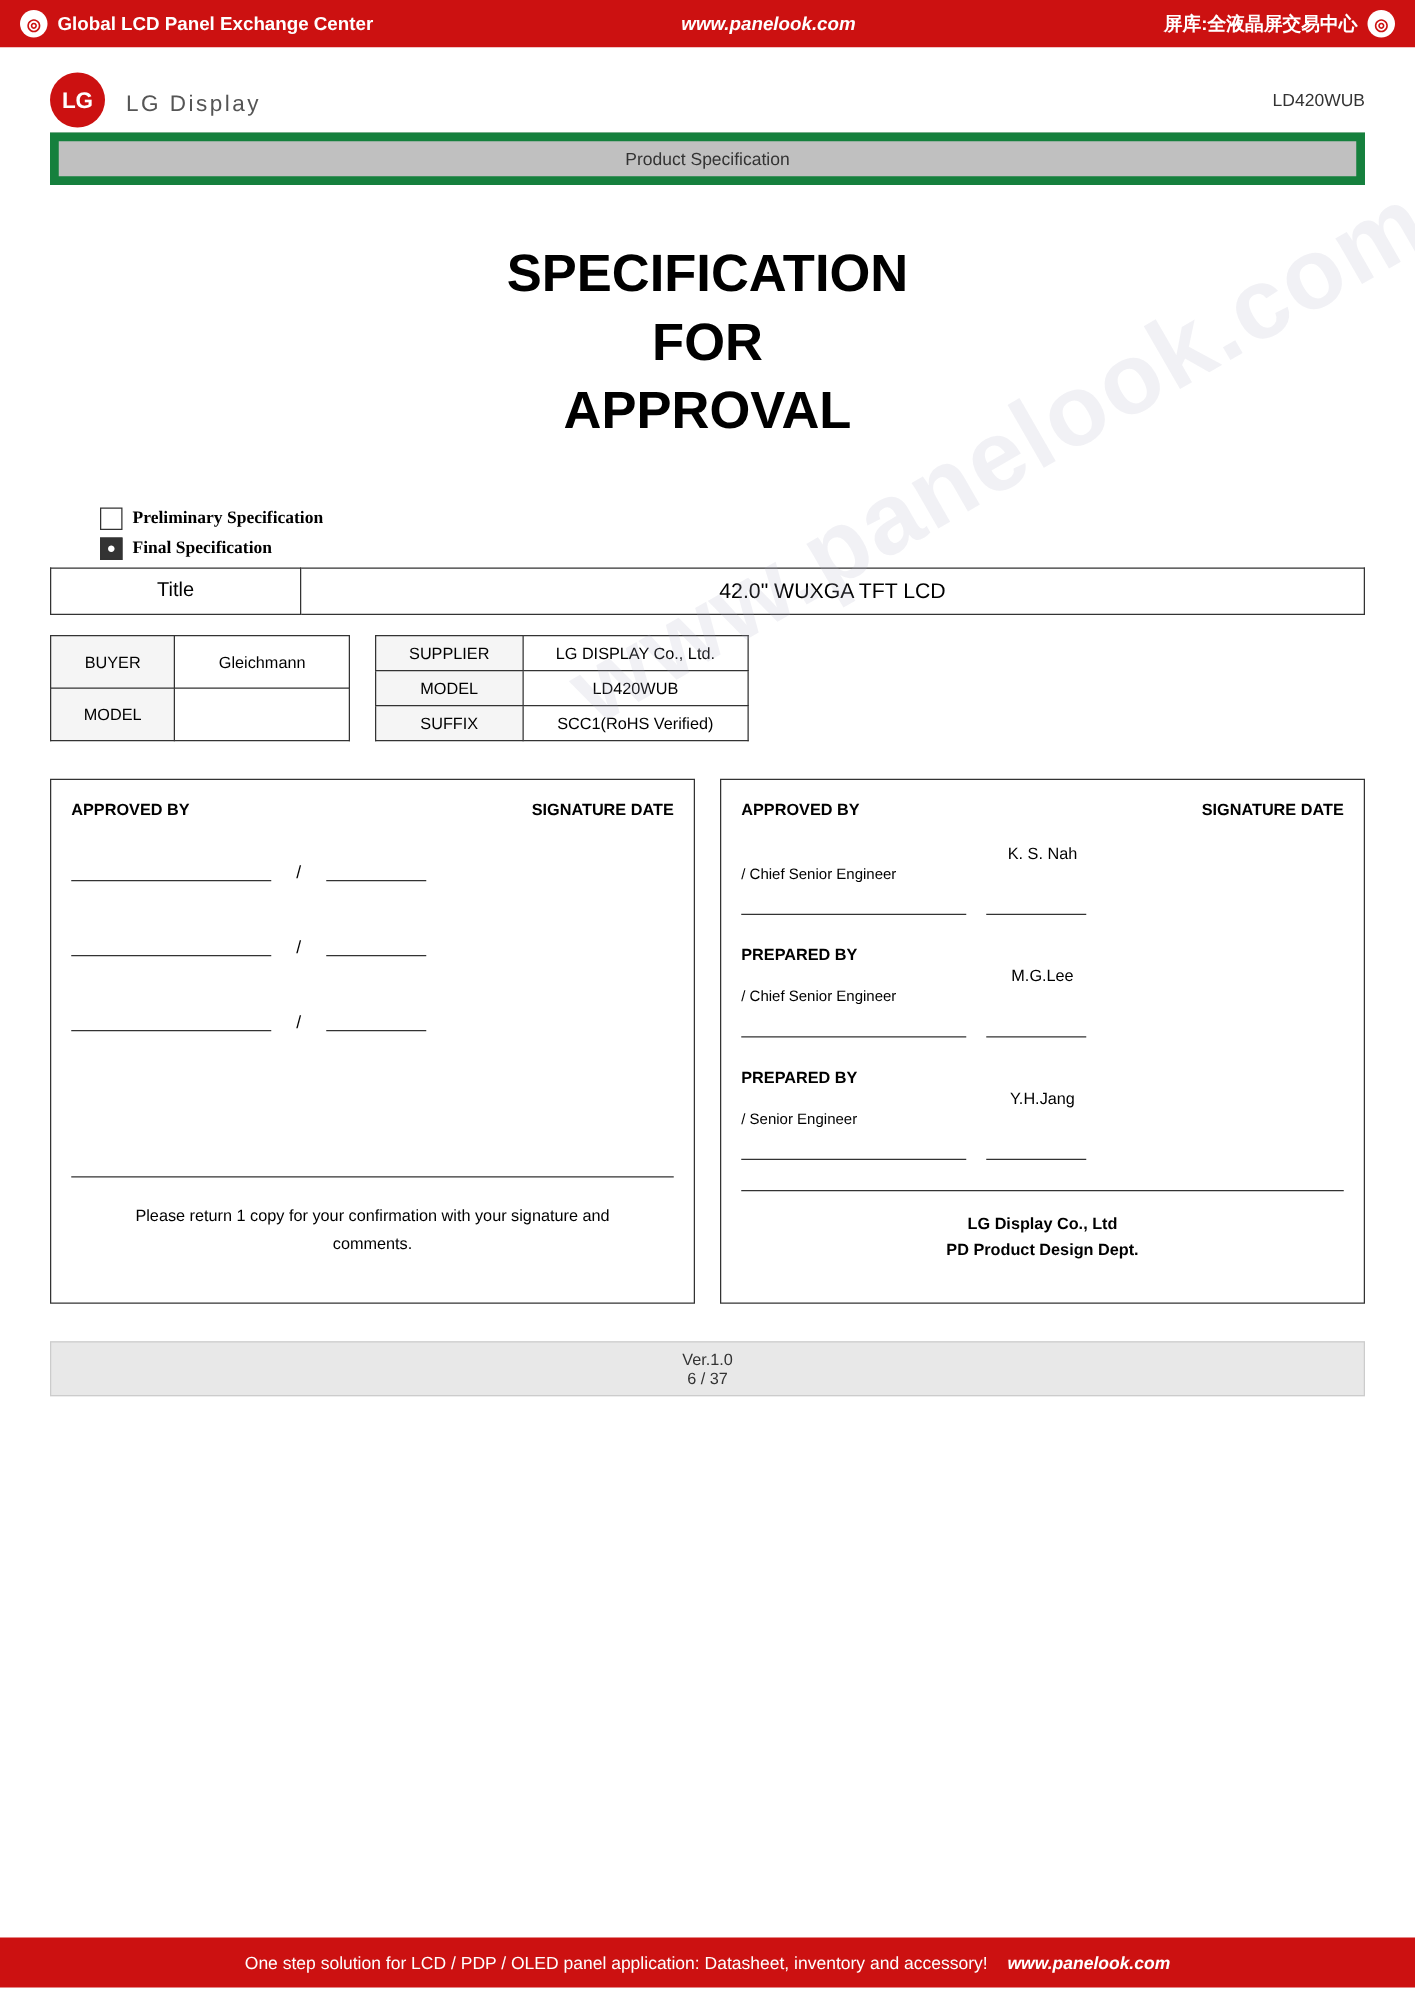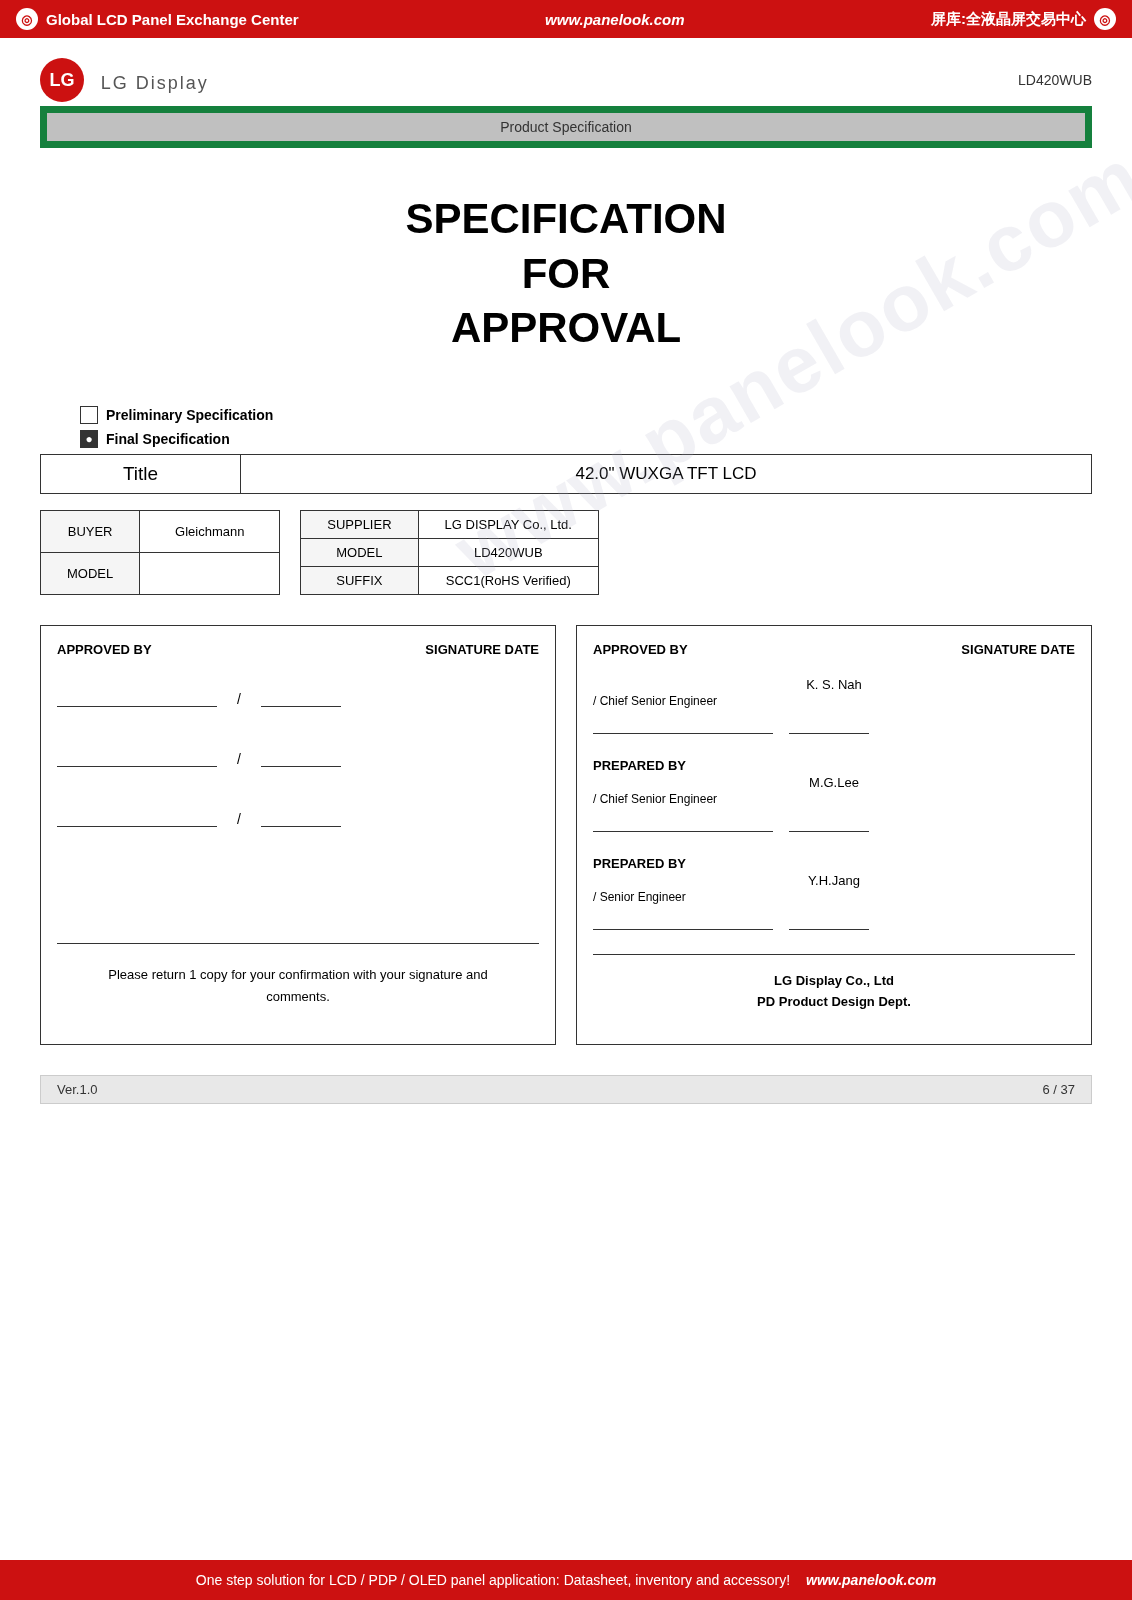--- a/index.html
+++ b/index.html
@@ -109,20 +109,21 @@
       font-weight: bold;
       white-space: nowrap;
       pointer-events: none;
       z-index: 0;
       letter-spacing: 2px;
     }
 
     
     .checkboxes-section {
       padding-left: 40px;
+      font-family: Liberation Serif, serif;
     }
     .checkbox-row {
       display: flex;
       align-items: center;
       gap: 8px;
       margin-bottom: 6px;
       font-size: 14px;
       font-weight: bold;
     }
     .checkbox-box {
@@ -139,21 +140,21 @@
       margin-bottom: 16px;
       font-size: 15px;
     }
     .title-table td {
       border: 1.5px solid #333;
       padding: 8px 16px;
     }
     .title-cell-label {
       width: 200px;
       text-align: center;
-      font-size: 19px;
+      font-size: 16px;
     }
     .title-cell-value {
       text-align: center;
       font-size: 17px;
     }
 
     
     .info-tables {
       display: flex;
       gap: 0;
@@ -291,31 +292,32 @@
     
     .footer-bar {
       background: #e8e8e8;
       display: flex;
       justify-content: space-between;
       align-items: center;
       padding: 6px 16px;
       font-size: 13px;
       color: #333;
       border: 1px solid #ccc;
+      flex-direction: column;
     }
 
     
     .bottom-banner {
       background: #cc1111;
       color: #fff;
       text-align: center;
       padding: 8px 16px;
       font-size: 14px;
       position: absolute;
-      bottom: 0;
+      bottom: 10px;
       left: 0;
       width: 100%;
       height: 40px;
       display: flex;
       align-items: center;
       justify-content: center;
       gap: 6px;
     }
     .bottom-banner .italic-link { font-style: italic; font-weight: bold; }
 

